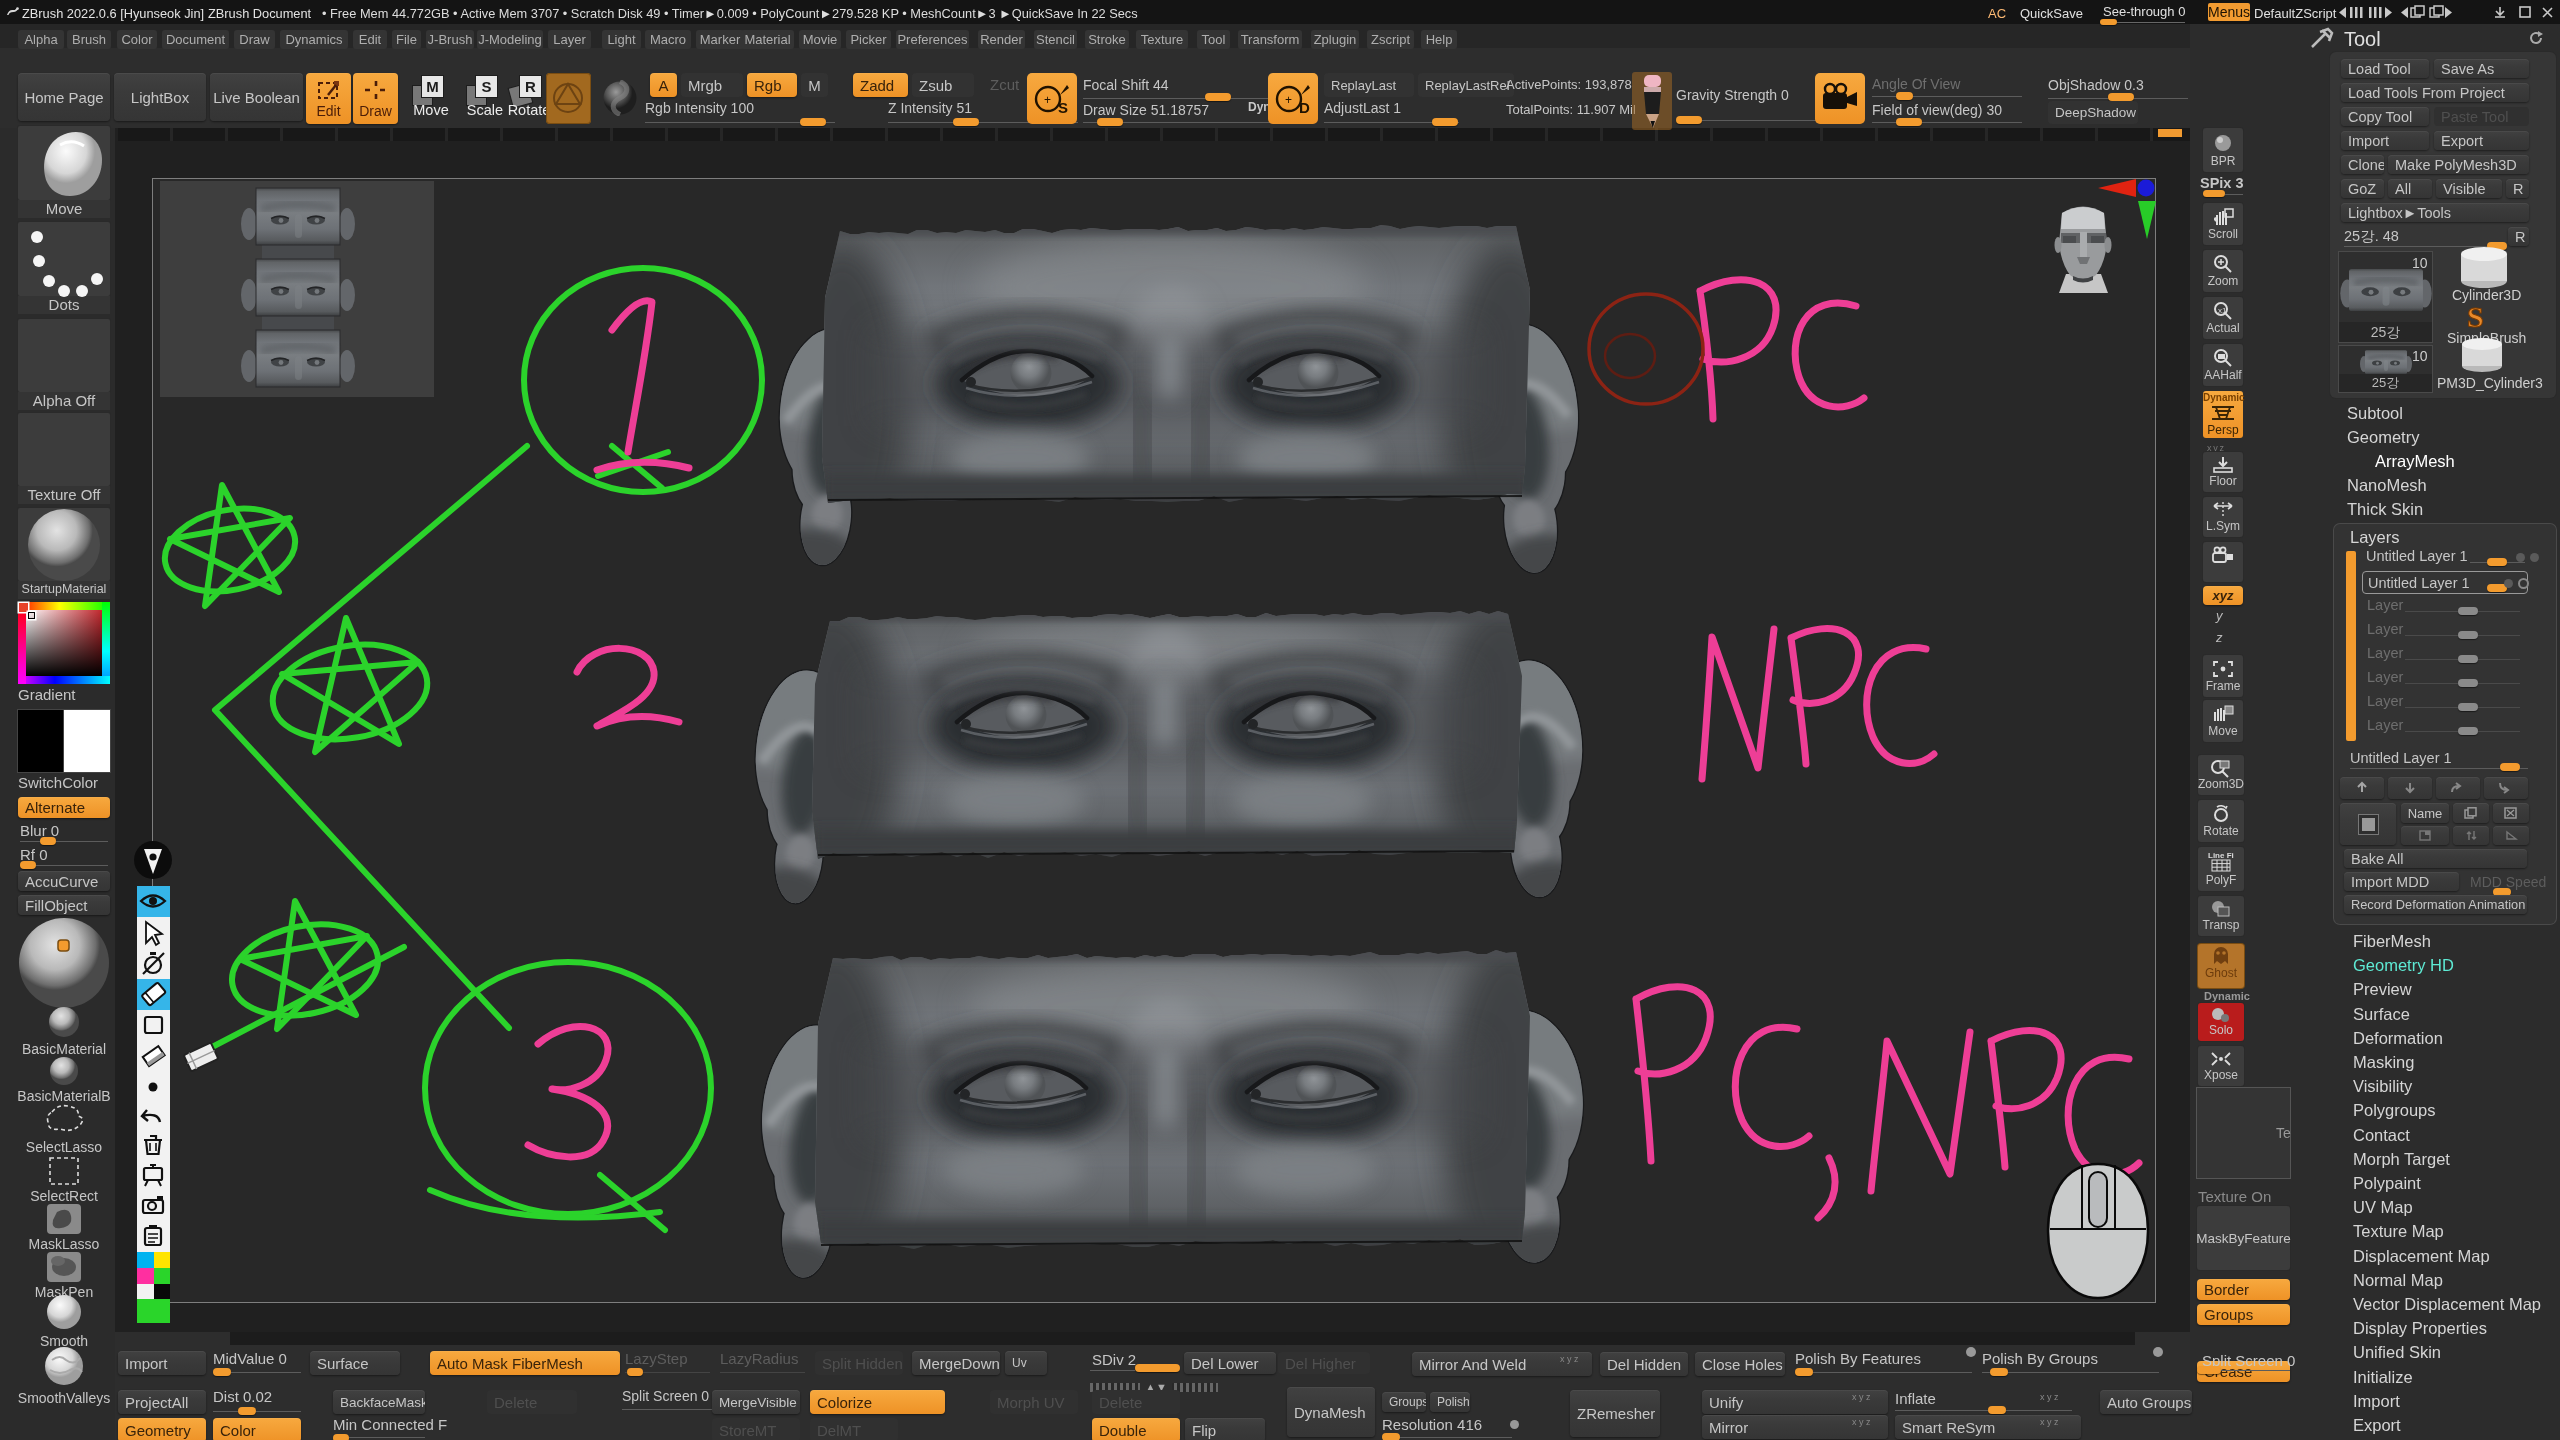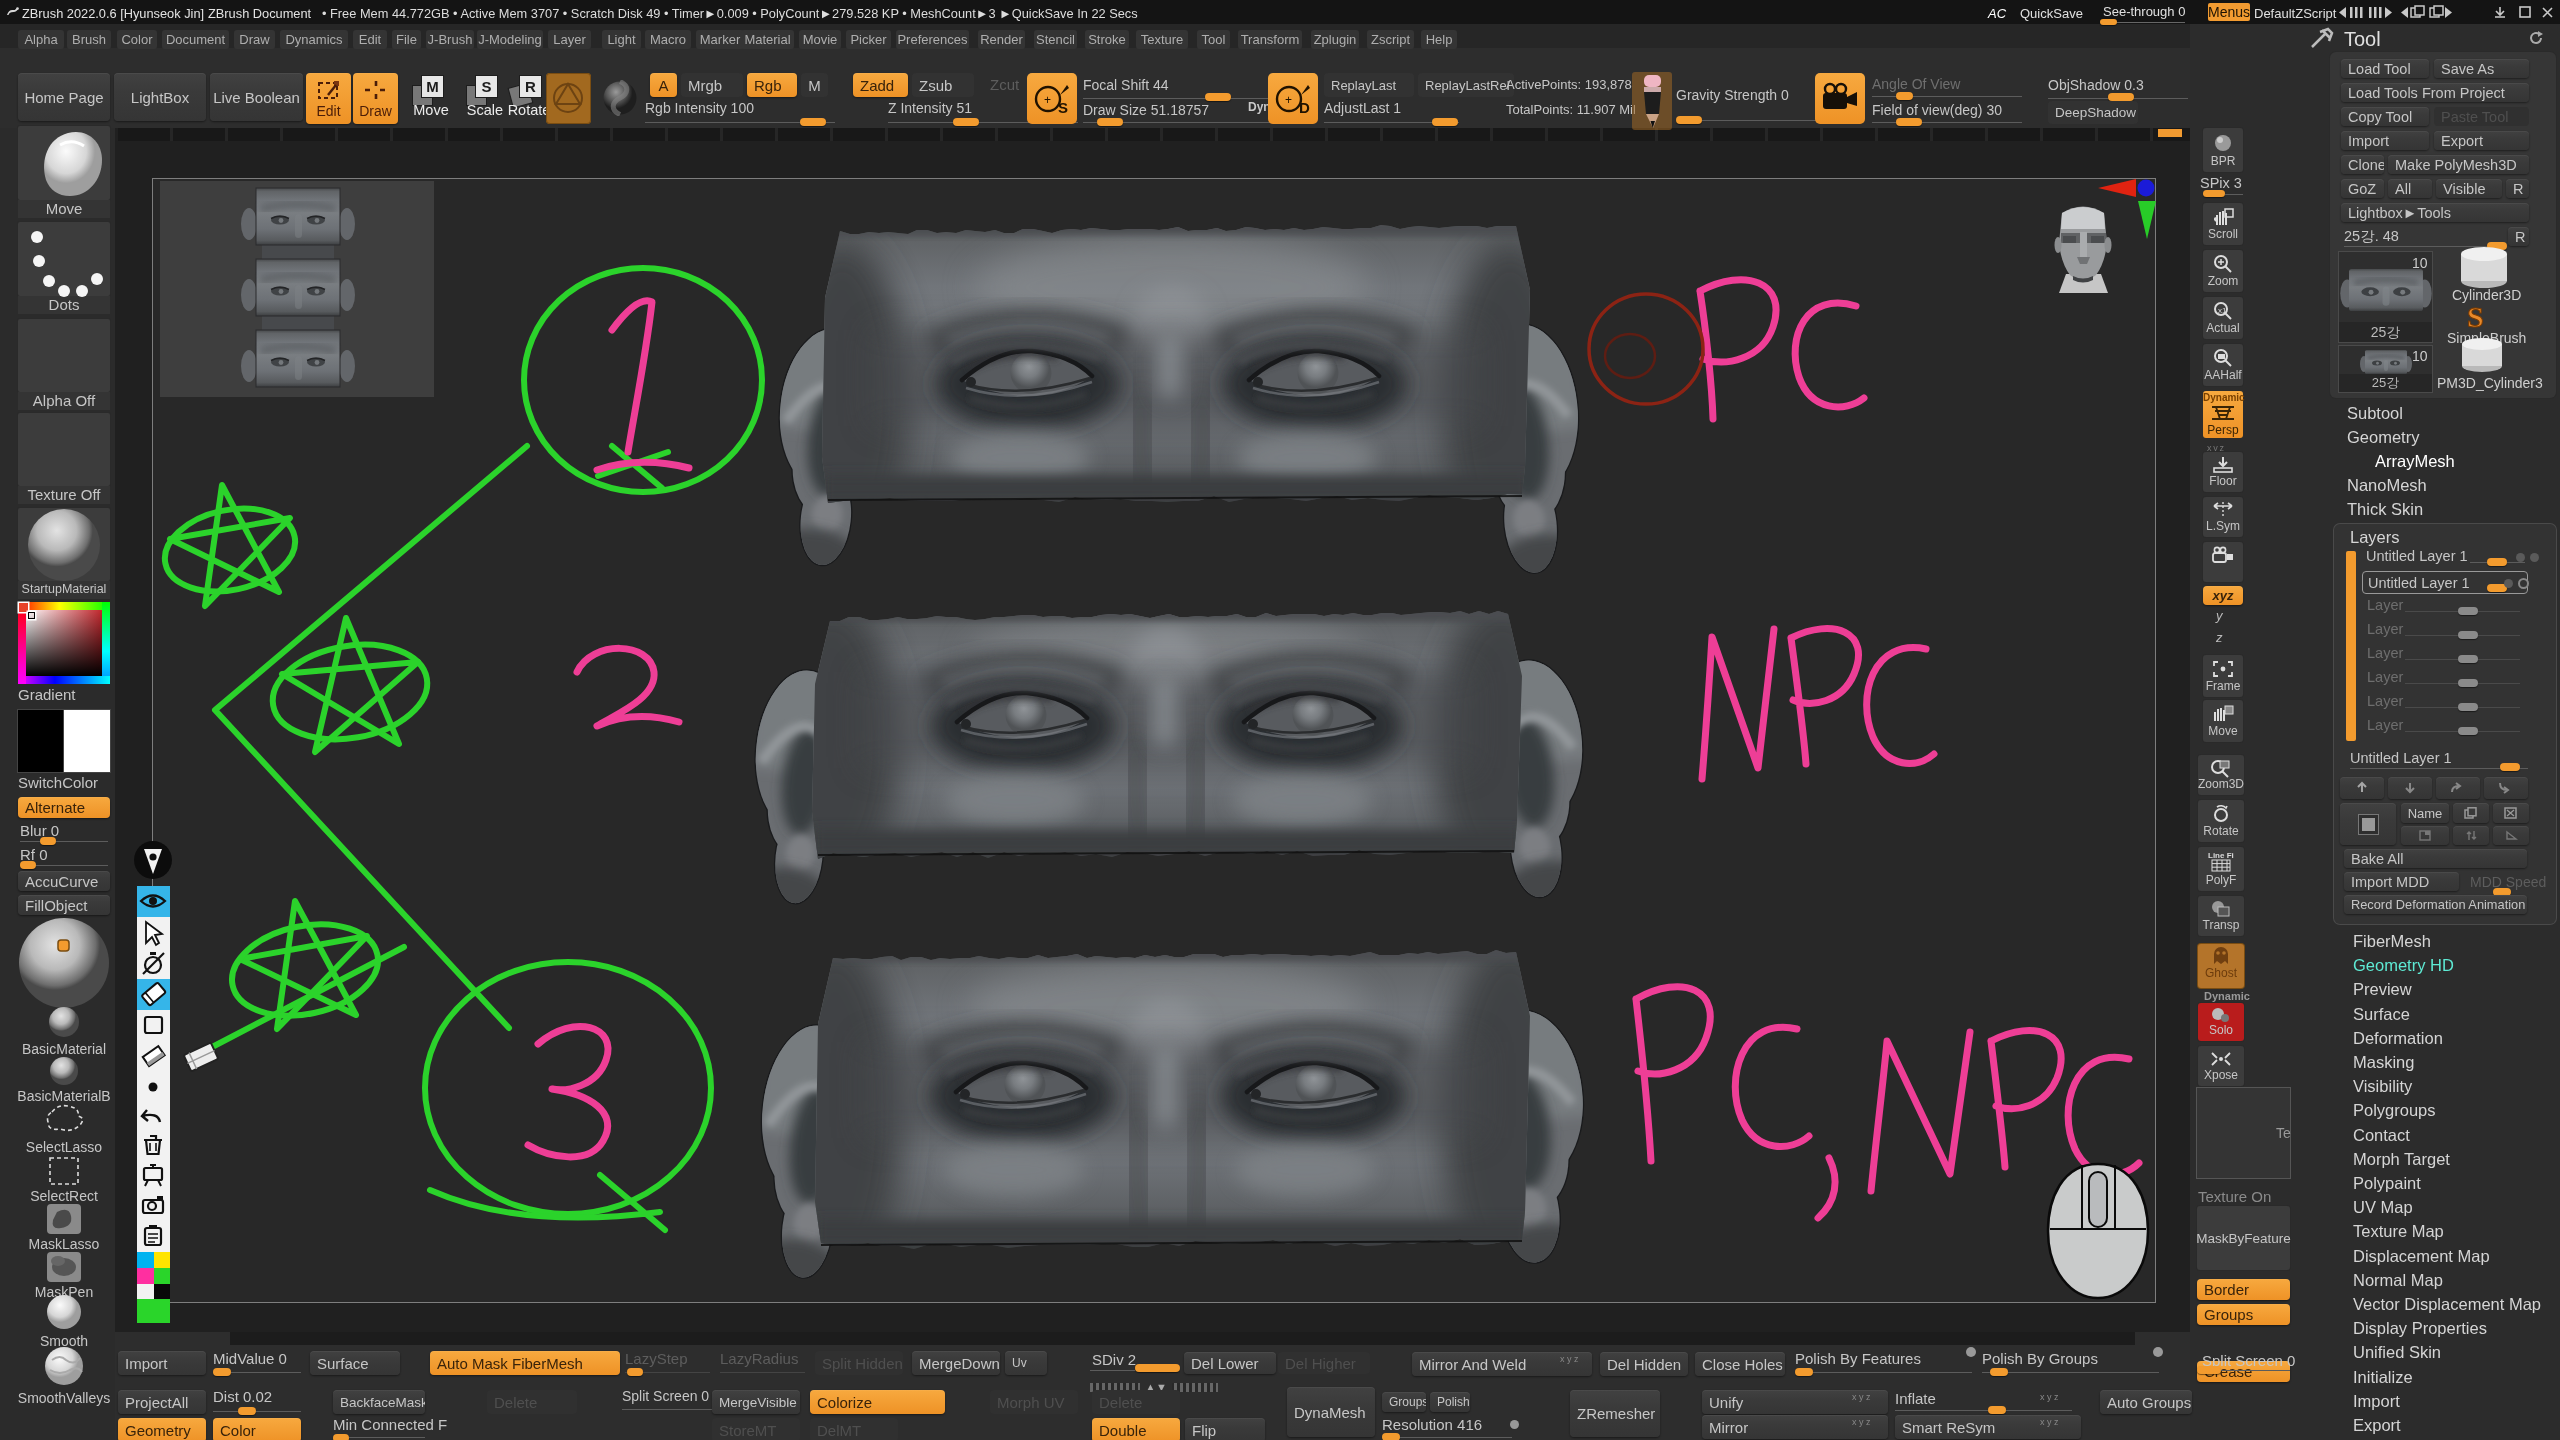--- a/index.html
+++ b/index.html
@@ -30,21 +30,21 @@
 <div class="a" style="left:2190px;top:24px;width:370px;height:1416px;background:#2c2c2c"></div>
 <div class="a" style="left:115px;top:1332px;width:2075px;height:108px;background:#2d2d2d"></div>
 <div class="a" style="left:230px;top:1332px;width:1905px;height:13px;background:#1c1c1c"></div>
 <svg class="a" style="left:4px;top:3px" width="17" height="17" viewBox="0 0 34 20">
     <path d="M6 17 C8 10 13 6 18 7 C22 8 24 5 26 3 L29 5 C26 8 24 11 19 11 C13 11 10 13 9 17 Z" fill="#d8d8d8"></path>
     <circle cx="27" cy="4" r="2.6" fill="#d8d8d8"></circle>
   </svg>
 <div class="lbl" style="left:22px;top:6px;font-size:12.8px;color:#e3e3e3;">ZBrush 2022.0.6 [Hyunseok Jin]</div>
 <div class="lbl" style="left:208px;top:6px;font-size:12.8px;color:#e3e3e3;">ZBrush Document</div>
 <div class="lbl" style="left:322px;top:6px;font-size:12.8px;color:#dddddd;">• Free Mem 44.772GB • Active Mem 3707 • Scratch Disk 49 •  Timer►0.009  • PolyCount►279.528 KP   • MeshCount►3   ►QuickSave In 22 Secs</div>
-<div class="lbl" style="left:1988px;top:6px;font-size:13px;color:#ffffff;font-style:italic;">AC</div>
+<div class="lbl" style="left:1988px;top:6px;font-size:13px;color:#fdba74;">AC</div>
 <div class="lbl" style="left:2020px;top:6px;font-size:13px;color:#e0e0e0;">QuickSave</div>
 <div class="lbl" style="left:2103px;top:4px;font-size:13px;color:#e0e0e0;border-bottom:1px solid #666;padding-bottom:3px">See-through 0</div>
 <div class="pill" style="left:2100px;top:19px;width:17px;height:6px"></div>
 <div class="a" style="left:2208px;top:3px;width:42px;height:18px;background:#f29b31;border-radius:2px;color:#1d1203;font-size:14px;text-align:center;line-height:18px">Menus</div>
 <div class="lbl" style="left:2254px;top:6px;font-size:13px;color:#e0e0e0;">DefaultZScript</div>
 <svg class="a" style="left:2338px;top:5px" width="218" height="15" viewBox="0 0 218 15">
 <g fill="#c9c9c9">
       <polygon points="8,2 8,13 1,7.5"></polygon>
 <rect x="12" y="2" width="2.5" height="11"></rect>
       <rect x="17" y="2" width="2.5" height="11"></rect>
@@ -240,21 +240,21 @@
 <div class="tlabel" style="left:10px;top:1390px;width:108px;height:17px;background:none;font-size:14px">SmoothValleys</div>
 <div class="a" style="left:2203px;top:128px;width:40px;height:44px;background:#3c3c3c;border-radius:3px;box-shadow:0 0 0 1px #2a2a2a;text-align:center;color:#c6c6c6;font-size:12px">
     <div style="height:29px;display:flex;align-items:center;justify-content:center">
       <svg width="22" height="20">
         <circle cx="11" cy="10" r="8" fill="#9a9a9a"></circle>
         <circle cx="8" cy="7" r="3" fill="#ccc"></circle>
       </svg>
     </div>
     <div style="margin-top:-3px">BPR</div>
   </div>
-<div class="lbl" style="left:2200px;top:175px;font-size:14.5px;color:#c6c6c6;">SPix 3</div>
+<div class="lbl" style="left:2200px;top:175px;font-size:14.5px;color:#c6c6c6;font-weight:bold;">SPix 3</div>
 <div class="track" style="left:2203px;top:194px;width:40px;"></div>
 <div class="pill" style="left:2203px;top:190px;width:22px;height:7px"></div>
 <div class="a" style="left:2203px;top:203px;width:40px;height:42px;background:#3c3c3c;border-radius:3px;box-shadow:0 0 0 1px #2a2a2a;text-align:center;color:#c6c6c6;font-size:12px">
     <div style="height:27px;display:flex;align-items:center;justify-content:center">
       <svg width="22" height="20">
         <path d="M5 18 V8 M8 18 V5 M11 18 V4 M14 18 V6 M5 12 C3 10 2 12 4 14" stroke="#ddd" stroke-width="2" fill="none"></path>
         <rect x="13" y="2" width="8" height="8" fill="none" stroke="#ddd" stroke-width="1.5"></rect>
       </svg>
     </div>
     <div style="margin-top:-3px">Scroll</div>

